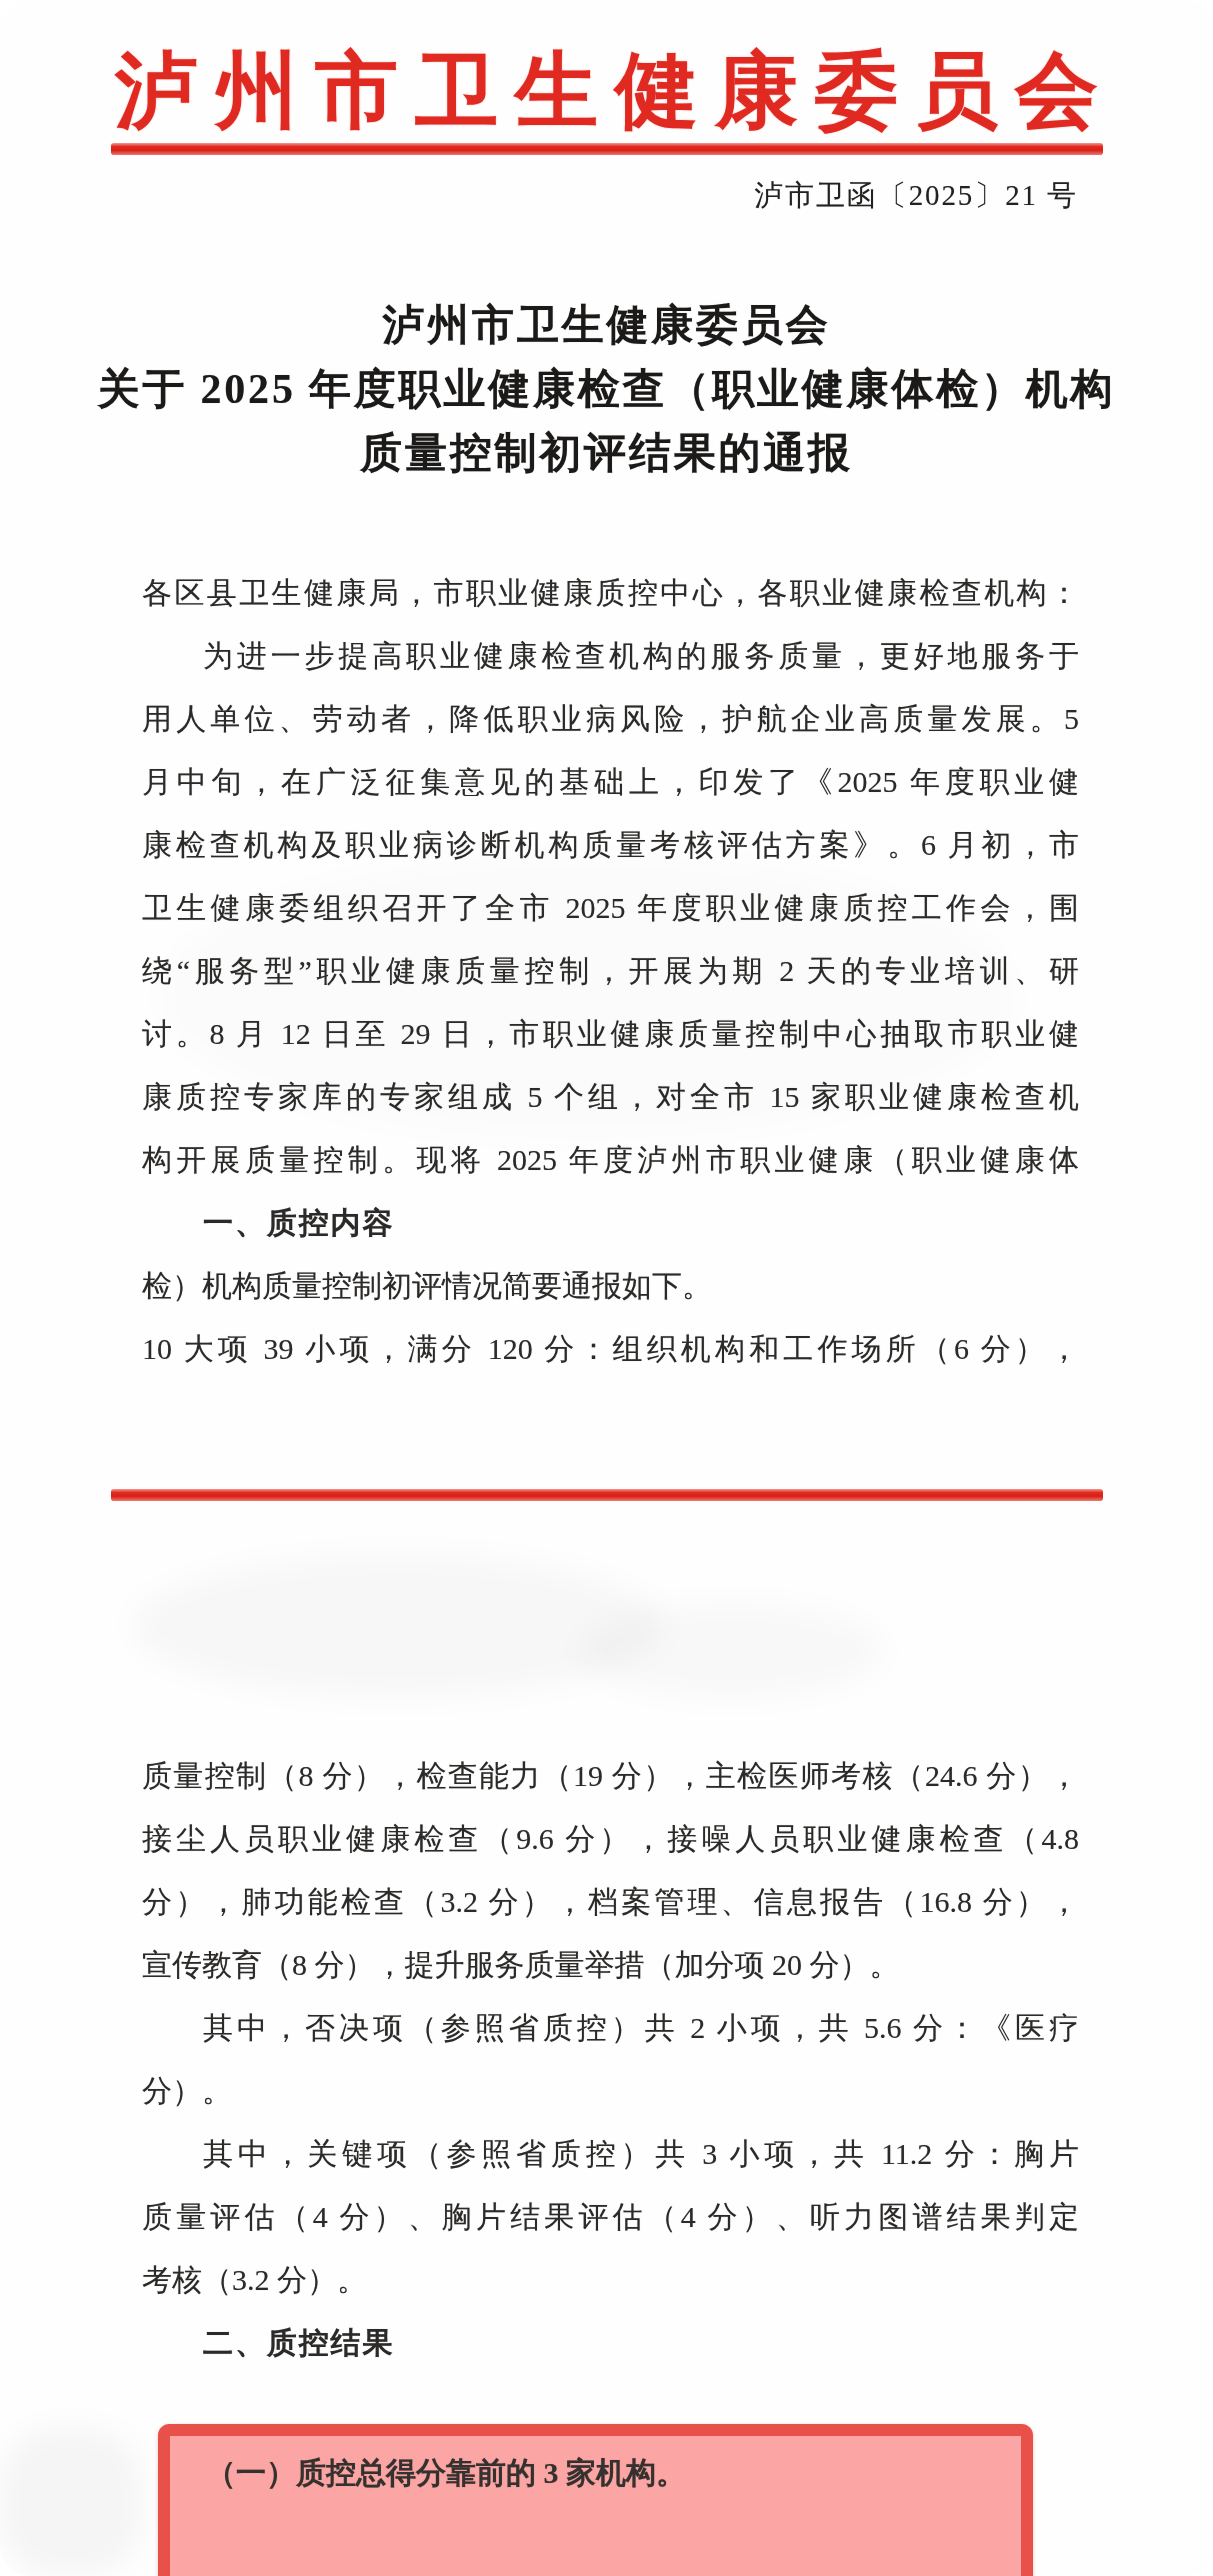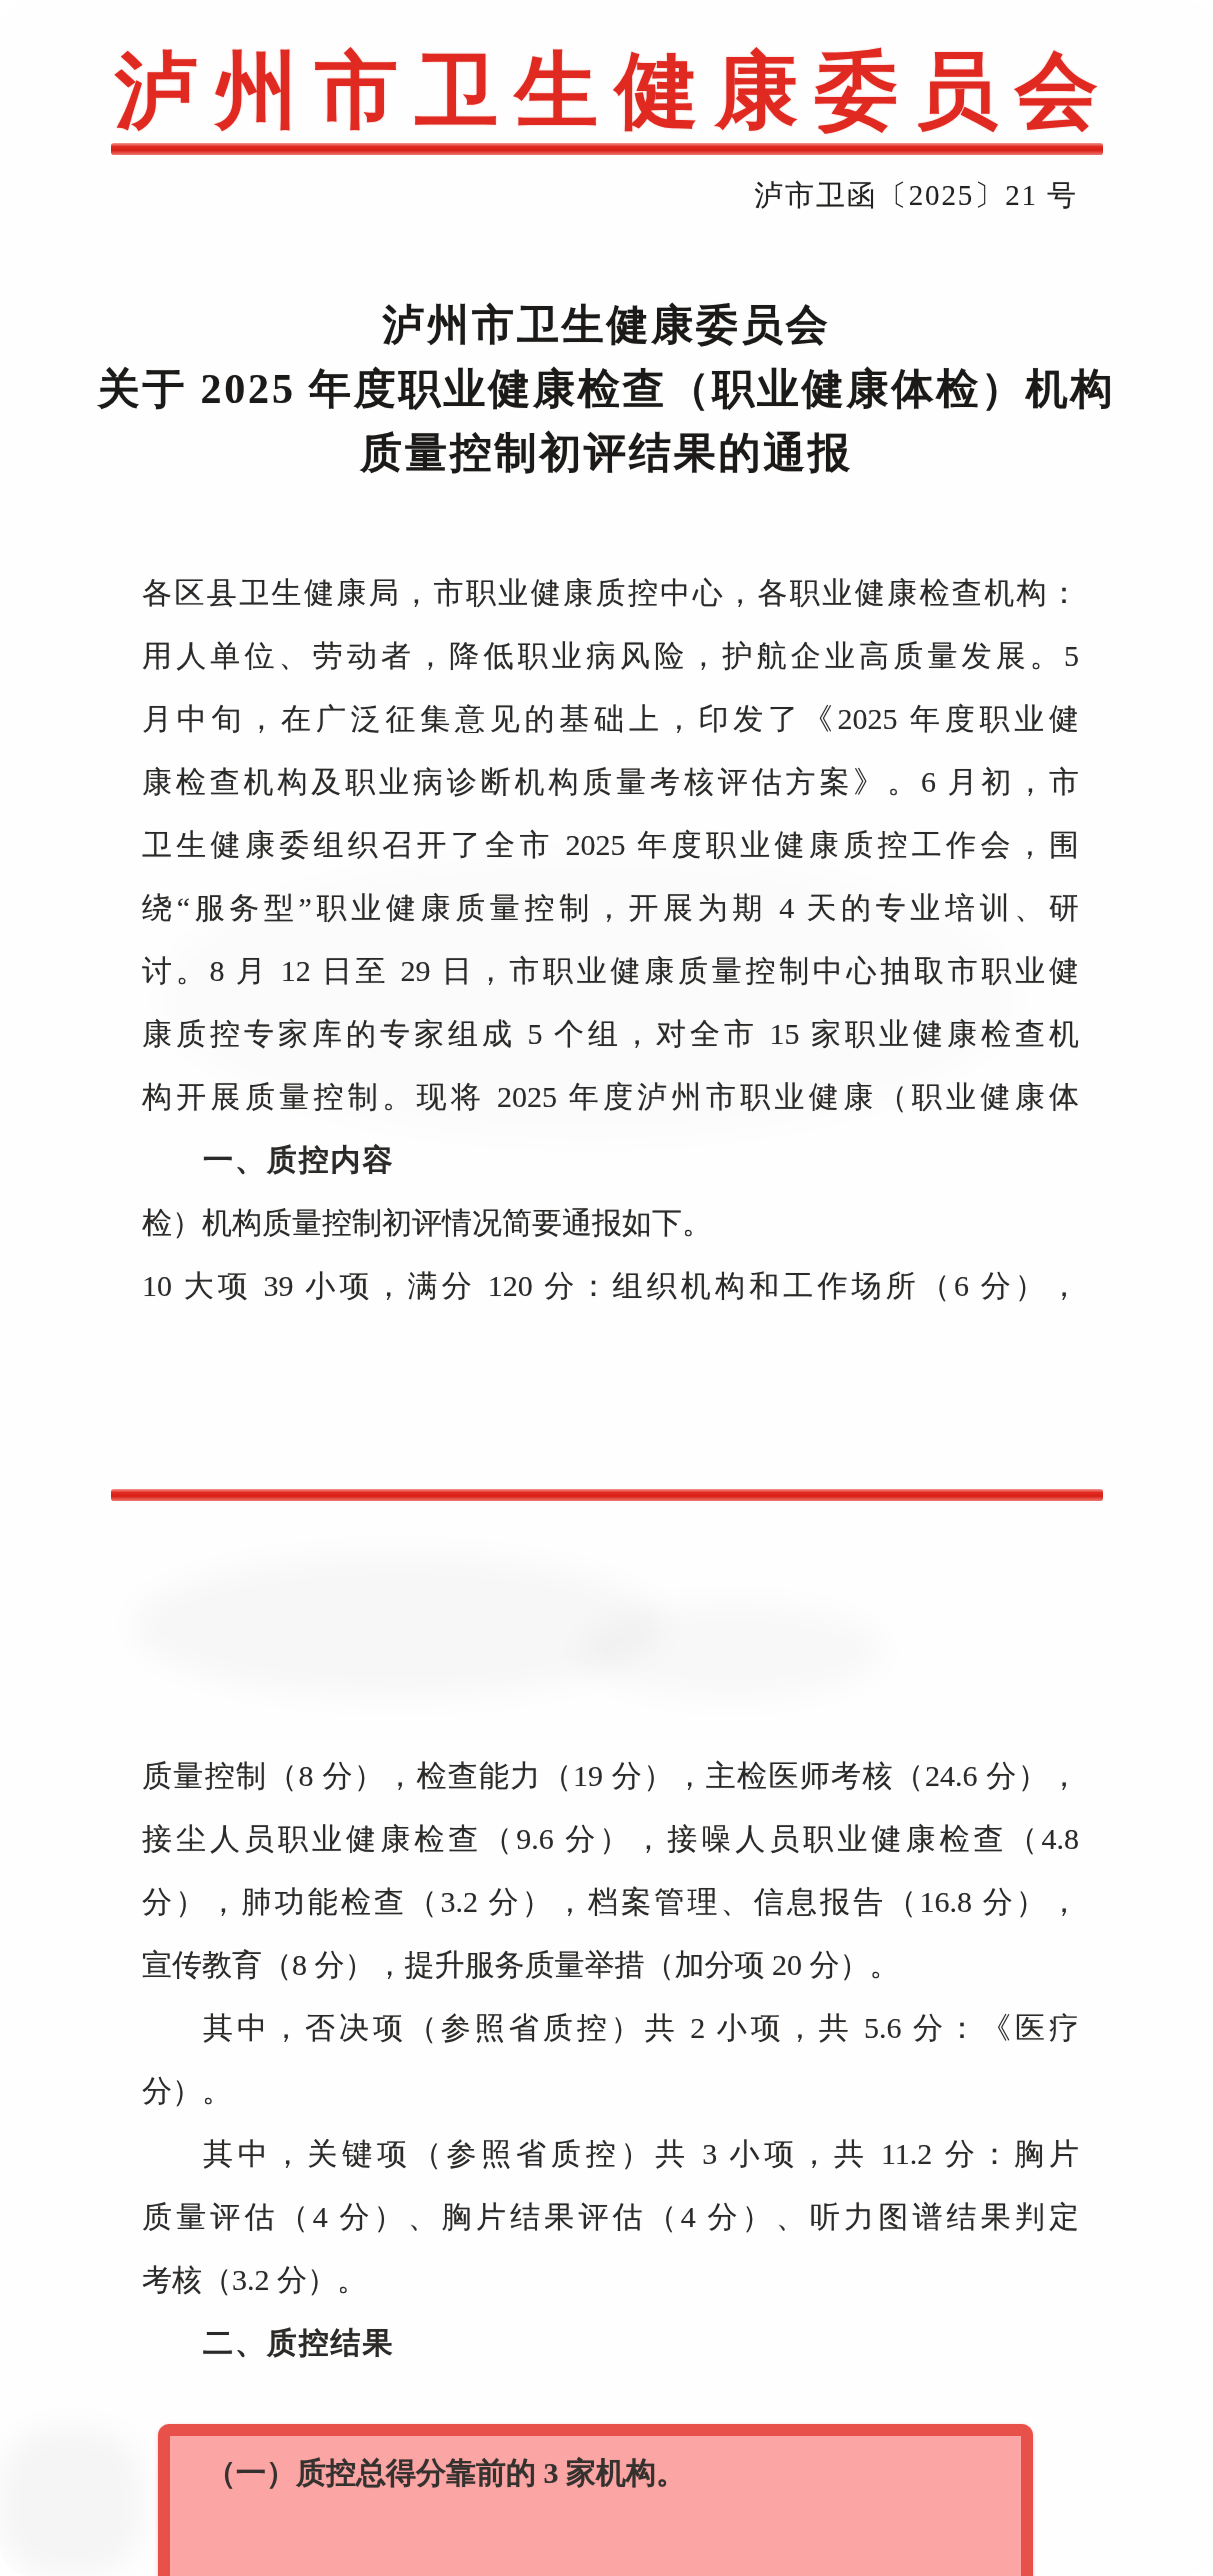--- a/index.html
+++ b/index.html
@@ -144,25 +144,26 @@
   <div class="title-block">
 
   <div class="title-line">泸州市卫生健康委员会</div>
       <div class="title-line">关于 2025 年度职业健康检查（职业健康体检）机构</div>
       <div class="title-line">质量控制初评结果的通报</div>
     </div>
 
   <div class="body body1">
 
   <div class="bline fill">各区县卫生健康局，市职业健康质控中心，各职业健康检查机构：</div>
+      <div class="bline indent fill">为进一步提高职业健康检查机构的服务质量，更好地服务于</div>
       <div class="bline fill">用人单位、劳动者，降低职业病风险，护航企业高质量发展。5</div>
       <div class="bline fill">月中旬，在广泛征集意见的基础上，印发了《2025 年度职业健</div>
       <div class="bline fill">康检查机构及职业病诊断机构质量考核评估方案》。6 月初，市</div>
       <div class="bline fill">卫生健康委组织召开了全市 2025 年度职业健康质控工作会，围</div>
-      <div class="bline fill">绕“服务型”职业健康质量控制，开展为期 4 天的专业培训、研</div>
+      <div class="bline fill">绕“服务型”职业健康质量控制，开展为期 2 天的专业培训、研</div>
       <div class="bline fill">讨。8 月 12 日至 29 日，市职业健康质量控制中心抽取市职业健</div>
       <div class="bline fill">康质控专家库的专家组成 5 个组，对全市 15 家职业健康检查机</div>
       <div class="bline fill">构开展质量控制。现将 2025 年度泸州市职业健康（职业健康体</div>
       <div class="bline indent bold">一、质控内容</div>
       <div class="bline">检）机构质量控制初评情况简要通报如下。</div>
       <div class="bline fill">10 大项 39 小项，满分 120 分：组织机构和工作场所（6 分），</div>
     </div>
 
   <div class="red-rule rule-mid"></div>
 

